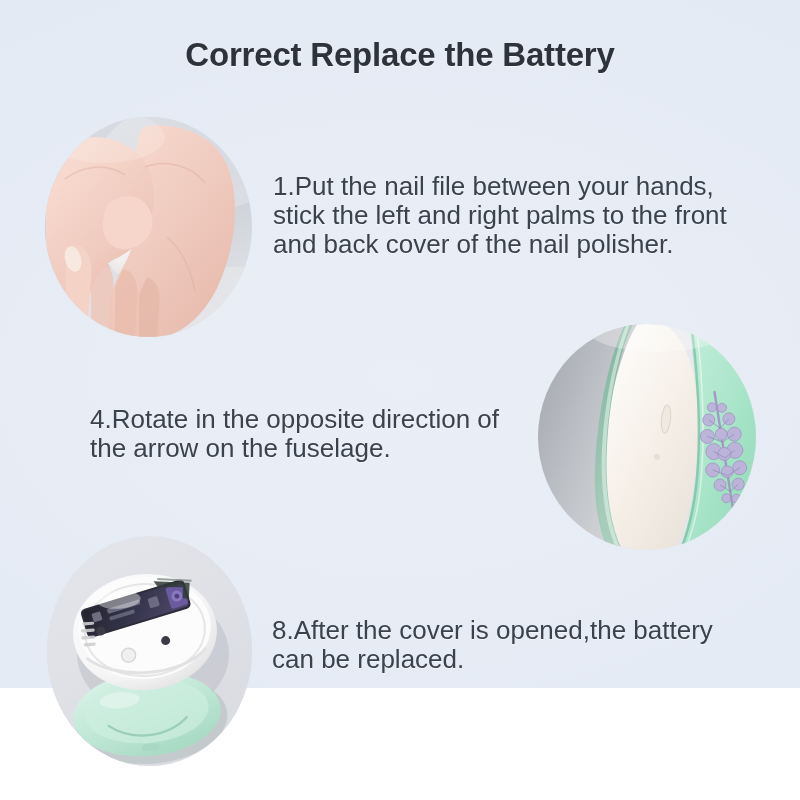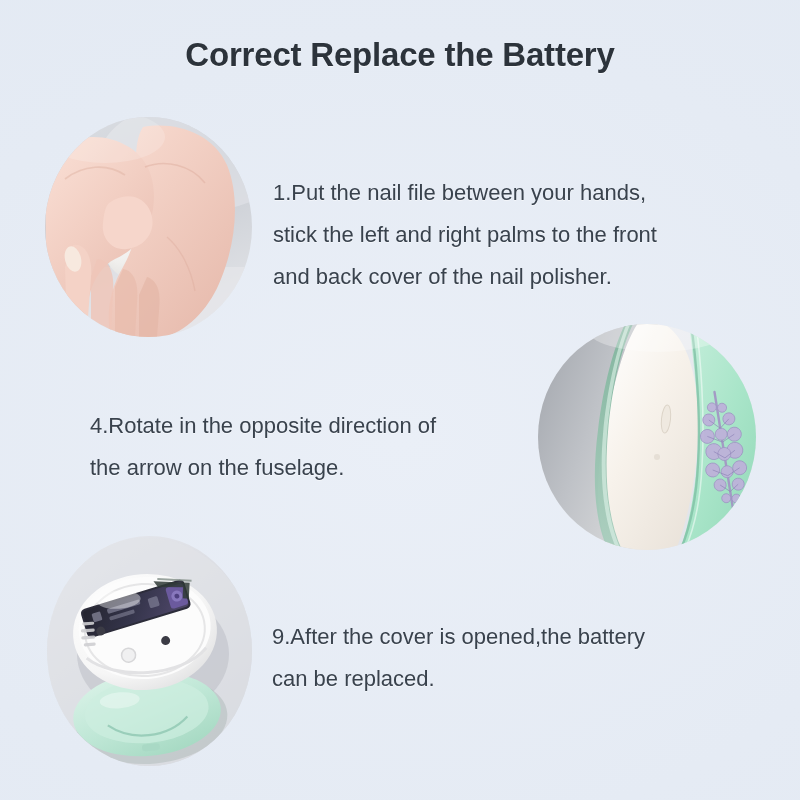--- a/index.html
+++ b/index.html
@@ -5,43 +5,43 @@
   * { margin:0; padding:0; box-sizing:border-box; }
 
   html, body {
     width:800px; height:800px;
     font-family:"Liberation Sans", sans-serif;
     overflow:hidden;
   }
 
   #page {
     position:relative;
-    width:800px; height:800px;
+    width:800px; height:688px;
     background:
       radial-gradient(120% 90% at 50% 55%, #eaeff7 0%, #e5ebf4 55%, #e2e9f3 100%);
   }
 
   
   #title {
     position:absolute;
     left:0; right:0; top:36px;
     text-align:center;
     font-size:33px;
     font-weight:bold;
     letter-spacing:-0.2px;
     color:#2c333b;
     text-shadow:0 1px 0 rgba(255,255,255,.55);
   }
 
   
   .step-text {
     position:absolute;
     color:#39424d;
-    font-size:22px;
-    line-height:42px;
+    font-size:26px;
+    line-height:29px;
     white-space:pre-line;
     text-shadow:0 1px 0 rgba(255,255,255,.5);
   }
   #step1-text { left:273px; top:172px;  width:500px; }
   #step2-text { left:90px;  top:405px;  width:455px; }
   #step3-text { left:272px; top:616px;  width:480px; }
 
   
   .photo {
     position:absolute;
@@ -285,16 +285,16 @@
           <rect x="-64" y="0" width="14" height="3.2" rx="1.6"></rect>
           <rect x="-62" y="7" width="12" height="3.2" rx="1.6"></rect>
         </g>
 
         <path d="M-60 22 C-34 46 34 48 60 20" stroke="#e2e2e4" stroke-width="3" fill="none"></path>
         <ellipse cx="-24" cy="-34" rx="22" ry="9" fill="#ffffff" opacity="0.4"></ellipse>
       </g>
     </svg>
   </div>
 
-  <div class="step-text" id="step3-text">9.After the cover is opened,the battery
+  <div class="step-text" id="step3-text">8.After the cover is opened,the battery
 can be replaced.</div>
 
 </div>
 
 </body></html>

